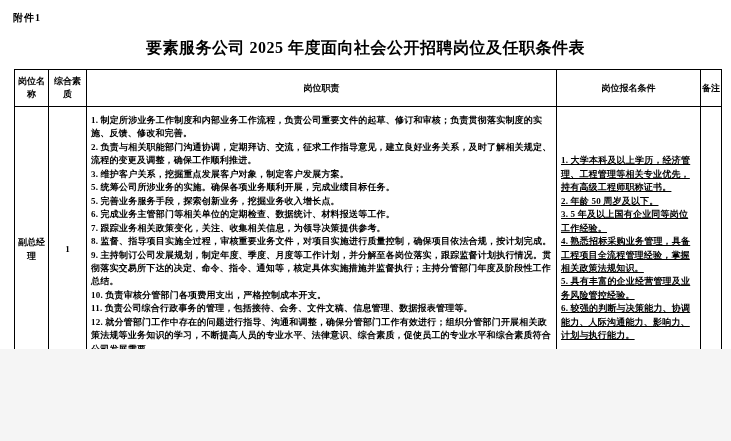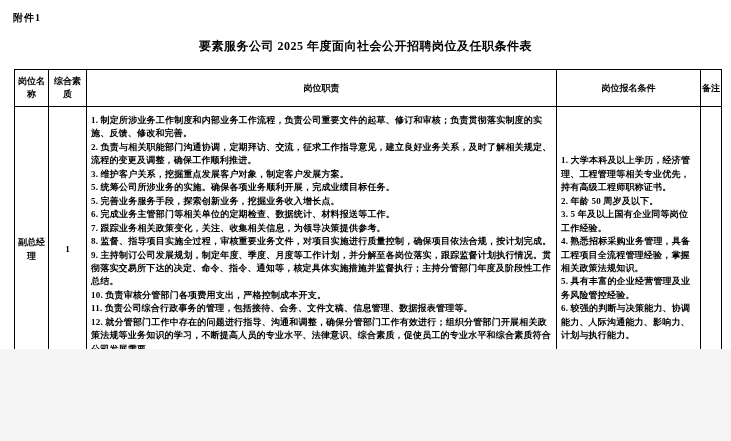--- a/index.html
+++ b/index.html
@@ -20,21 +20,21 @@
     font-size: 10px;
     font-weight: bold;
     letter-spacing: 1px;
   }
   .doc-title {
     position: absolute;
     left: 0;
     right: 0;
     top: 38px;
     text-align: center;
-    font-size: 12px;
+    font-size: 16px;
     font-weight: bold;
     letter-spacing: 0.5px;
   }
   table.recruit {
     position: absolute;
     left: 14px;
     top: 69px;
     width: 707px;
     border-collapse: collapse;
     table-layout: fixed;
@@ -64,21 +64,21 @@
     line-height: 14px;
   }
   .duties-cell { padding: 2px 3px 2px 4px; vertical-align: top; }
   .duty-line {
     font-size: 9px;
     font-weight: bold;
     line-height: 13.45px;
     text-align: left;
     letter-spacing: 0.2px;
   }
-  .cond-cell { padding: 2px 3px 2px 4px; }
+  .cond-cell { padding: 2px 3px 2px 4px; text-decoration: underline; }
   .cond-line {
     font-size: 9px;
     font-weight: bold;
     line-height: 13.45px;
     text-align: left;
     letter-spacing: 0.2px;
   }
   .page-number {
     position: absolute;
     left: 0;

